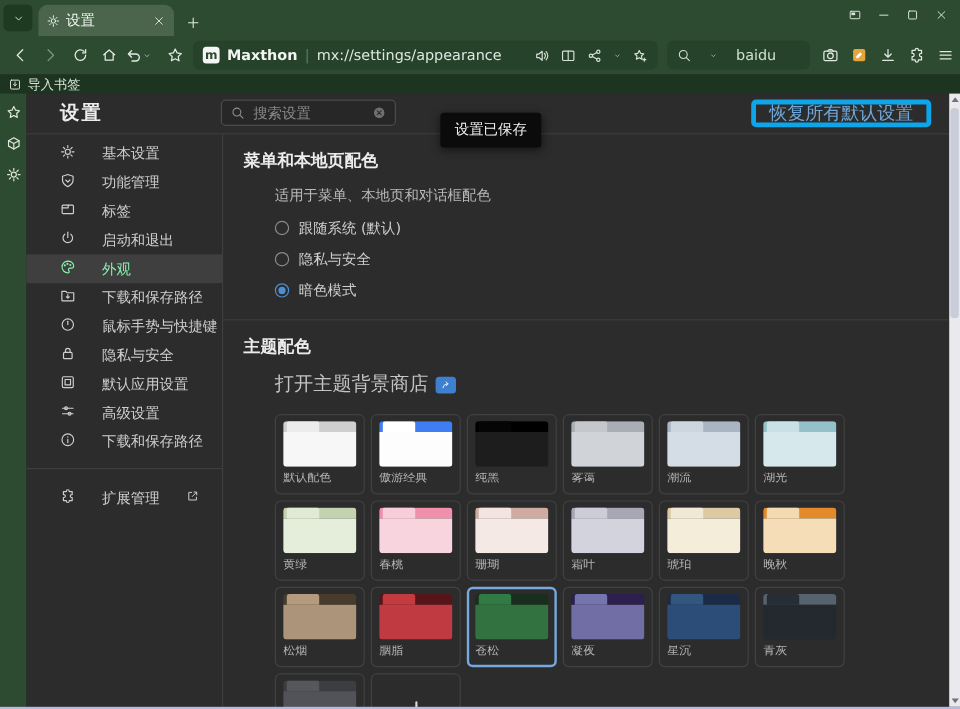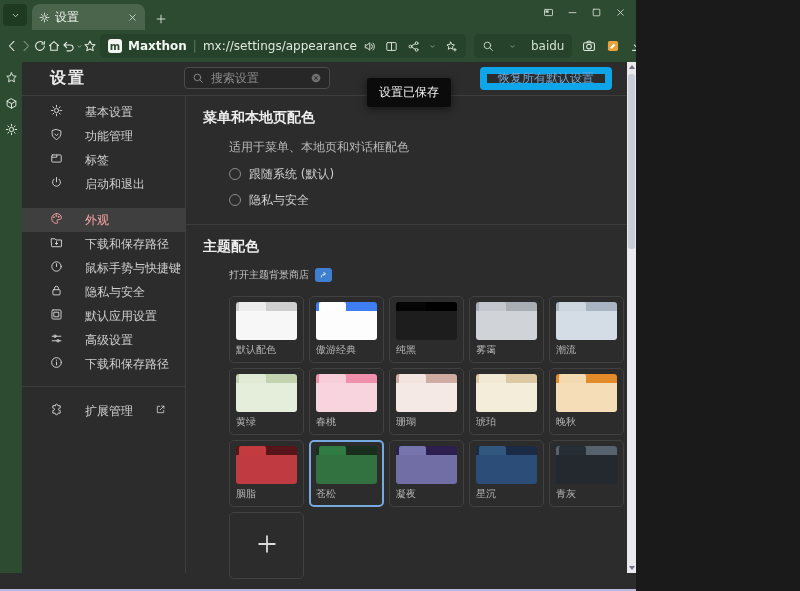--- a/index.html
+++ b/index.html
@@ -1,16 +1,16 @@
 <!DOCTYPE html>
 <html><head>
 <meta charset="utf-8">
 <style>
   html,body{margin:0;padding:0;background:#1a1a1a;}
-  .window{width:636px;height:591px;position:relative;overflow:hidden;background:#2c2c2c;
+  .window{width:800px;height:591px;position:relative;overflow:hidden;background:#2c2c2c;
     font-family:"DejaVu Sans","Liberation Sans",sans-serif;color:#ddd;}
   [data-icon]{display:inline-flex;align-items:center;justify-content:center;line-height:0;}
   [data-icon] svg{width:15px;height:15px;}
 
   
   .tabbar{height:30px;background:#2d4b30;position:relative;display:flex;align-items:flex-end;}
   .tablist-btn{position:absolute;left:3px;top:4px;width:24px;height:22px;background:#1e3a21;border-radius:4px;
     display:flex;align-items:center;justify-content:center;color:#cfe0cf;}
   .tablist-btn svg{width:11px;height:11px;}
   .tab{margin-left:32px;width:113px;height:26px;background:#4b654d;border-radius:8px 8px 0 0;
@@ -59,43 +59,43 @@
   .panel{flex:1;position:relative;background:#2c2c2c;display:flex;flex-direction:column;min-width:0;}
   .panel-header{height:33px;border-bottom:1px solid #3e3e3e;position:relative;display:flex;align-items:center;flex:none;}
   .panel-title{font-size:16px;font-weight:bold;color:#ececec;margin-left:28px;letter-spacing:2px;}
   .search-settings{position:absolute;left:162px;top:5px;width:146px;height:22px;background:#272727;
     border:1px solid #4b4b4b;border-radius:4px;display:flex;align-items:center;padding:0 7px;gap:5px;
     color:#8f8f8f;box-sizing:border-box;}
   .search-settings svg{width:12px;height:12px;}
   .search-settings input{flex:1;min-width:0;background:transparent;border:none;outline:none;
     color:#bbb;font-size:12px;font-family:inherit;}
   .search-settings input::placeholder{color:#8a8a8a;}
-  .restore-btn{position:absolute;right:24px;top:5px;height:23px;padding:0 11px;border:7px solid #0ea5e9;
-    border-radius:4px;color:#6fa7d8;font-size:12px;display:flex;align-items:center;background:transparent;box-sizing:border-box;}
+  .restore-btn{position:absolute;right:24px;top:5px;height:23px;padding:0 11px;border:4px solid #0ea5e9;
+    border-radius:4px;color:#6fa7d8;font-size:15px;display:flex;align-items:center;background:transparent;box-sizing:border-box;}
   .toast{position:absolute;left:345px;top:16px;background:#0b0b0b;color:#f2f2f2;font-size:12px;
     padding:6px 12px;border-radius:3px;z-index:6;box-shadow:0 2px 8px rgba(0,0,0,.55);}
 
   .panel-body{flex:1;display:flex;min-height:0;}
   .snav{width:163px;border-right:1px solid #3e3e3e;padding-top:4px;flex:none;}
   .nav-item{height:24px;display:flex;align-items:center;gap:22px;padding-left:28px;color:#cfcfcf;font-size:12px;}
   .nav-item svg{width:13px;height:13px;}
-  .nav-item.selected{background:#3f3f3f;color:#fca5a5;margin-top:12px;}
+  .nav-item.selected{background:#3f3f3f;color:#86efac;}
   .nav-div{height:1px;background:#3e3e3e;margin:10px 0 12px;}
   .ext-link svg{width:11px;height:11px;}
 
   .main{flex:1;padding:13px 0 0 17px;min-width:0;}
   .sec-title{font-size:14px;font-weight:bold;color:#ececec;}
   .indent{margin-left:26px;}
   .desc{font-size:12px;color:#b9b9b9;margin-top:12px;}
   .radio-row{display:flex;align-items:center;gap:8px;margin-top:10px;height:16px;font-size:12px;color:#cfcfcf;}
   .radio{width:12px;height:12px;border:1px solid #8b8b8b;border-radius:50%;box-sizing:border-box;position:relative;flex:none;}
   .radio.sel{border-color:#4d8fd0;}
   .radio.sel::after{content:"";position:absolute;left:2px;top:2px;width:6px;height:6px;border-radius:50%;background:#4d8fd0;}
   .hr{height:1px;background:#3c3c3c;margin:16px 0 13px -17px;}
-  .store-row{display:flex;align-items:center;gap:6px;margin-top:12px;font-size:10px;color:#c3c3c3;}
+  .store-row{display:flex;align-items:center;gap:6px;margin-top:12px;font-size:16px;color:#c3c3c3;}
   .store-ic{width:17px;height:14px;background:#3f7fd0;border-radius:3px;display:flex;align-items:center;justify-content:center;color:#fff;}
   .store-ic svg{width:10px;height:10px;}
 
   .grid{margin-top:14px;display:grid;grid-template-columns:repeat(6,75px);gap:5px;}
   .card{border:1px solid #414141;border-radius:5px;height:67px;padding:5px 6px 4px;box-sizing:border-box;}
   .card.selected{border:2px solid #76a9dd;padding:4px 5px 3px;}
   .swatch{height:38px;border-radius:3px;overflow:hidden;position:relative;}
   .swatch .frame{position:absolute;top:0;left:0;right:0;height:9px;}
   .swatch .tabp{position:absolute;top:0;left:3px;width:45%;height:9px;border-radius:2px 2px 0 0;}
   .swatch .bodyp{position:absolute;top:9px;left:0;right:0;bottom:0;}
@@ -287,20 +287,29 @@
           </svg>
         </span>
       <span data-icon="menu">
           <svg viewBox="0 0 16 16" fill="none" stroke="currentColor" stroke-width="1.2" stroke-linecap="round" stroke-linejoin="round">
             <path d="M2.8 4.6h10.4M2.8 8h10.4M2.8 11.4h10.4"></path>
           </svg>
         </span>
     </div>
   </div>
 
+  <div class="bookmarks">
+    <span data-icon="importbm">
+        <svg viewBox="0 0 16 16" fill="none" stroke="currentColor" stroke-width="1.2" stroke-linecap="round" stroke-linejoin="round">
+          <rect x="2.6" y="2.6" width="10.8" height="10.8" rx="1.2"></rect>
+          <path d="M8 4.8v4.6M6.2 7.6 8 9.4l1.8-1.8"></path>
+        </svg>
+      </span>
+    <span>导入书签</span>
+  </div>
 
   <div class="bwrap">
     <div class="strip">
       <span data-icon="star">
           <svg viewBox="0 0 16 16" fill="none" stroke="currentColor" stroke-width="1.2" stroke-linecap="round" stroke-linejoin="round">
             <path d="M8 2.2l1.8 3.7 4 .6-2.9 2.8.7 4L8 11.4l-3.6 1.9.7-4-2.9-2.8 4-.6Z"></path>
           </svg>
         </span>
       <span data-icon="cube">
           <svg viewBox="0 0 16 16" fill="none" stroke="currentColor" stroke-width="1.2" stroke-linecap="round" stroke-linejoin="round">
@@ -439,20 +448,24 @@
             <div class="desc">适用于菜单、本地页和对话框配色</div>
             <div id="radios">
                 <div class="radio-row">
                   <span class="radio"></span>
                   <span>跟随系统 (默认)</span>
                 </div>
                 <div class="radio-row">
                   <span class="radio"></span>
                   <span>隐私与安全</span>
                 </div>
+                <div class="radio-row">
+                  <span class="radio sel"></span>
+                  <span>暗色模式</span>
+                </div>
               </div>
           </div>
           <div class="hr"></div>
           <div class="sec-title">主题配色</div>
           <div class="indent">
             <div class="store-row">
               <span>打开主题背景商店</span>
               <span class="store-ic">
                 <span data-icon="linkarrow">
                     <svg viewBox="0 0 16 16" fill="none" stroke="currentColor" stroke-width="1.2" stroke-linecap="round" stroke-linejoin="round">
@@ -530,20 +543,28 @@
                 <div class="card">
                   <div class="swatch">
                     <div class="frame" style="background:#d0aba1"></div>
                     <div class="tabp" style="background:#f3e4e0"></div>
                     <div class="bodyp" style="background:#f5e9e5"></div>
                   </div>
                   <div class="card-label">珊瑚</div>
                 </div>
                 <div class="card">
                   <div class="swatch">
+                    <div class="frame" style="background:#a7a7b5"></div>
+                    <div class="tabp" style="background:#cdcdd9"></div>
+                    <div class="bodyp" style="background:#d3d3de"></div>
+                  </div>
+                  <div class="card-label">霜叶</div>
+                </div>
+                <div class="card">
+                  <div class="swatch">
                     <div class="frame" style="background:#ddcaa3"></div>
                     <div class="tabp" style="background:#f1e9d3"></div>
                     <div class="bodyp" style="background:#f3edd9"></div>
                   </div>
                   <div class="card-label">琥珀</div>
                 </div>
                 <div class="card">
                   <div class="swatch">
                     <div class="frame" style="background:#e38a2b"></div>
                     <div class="tabp" style="background:#f4dab1"></div>

